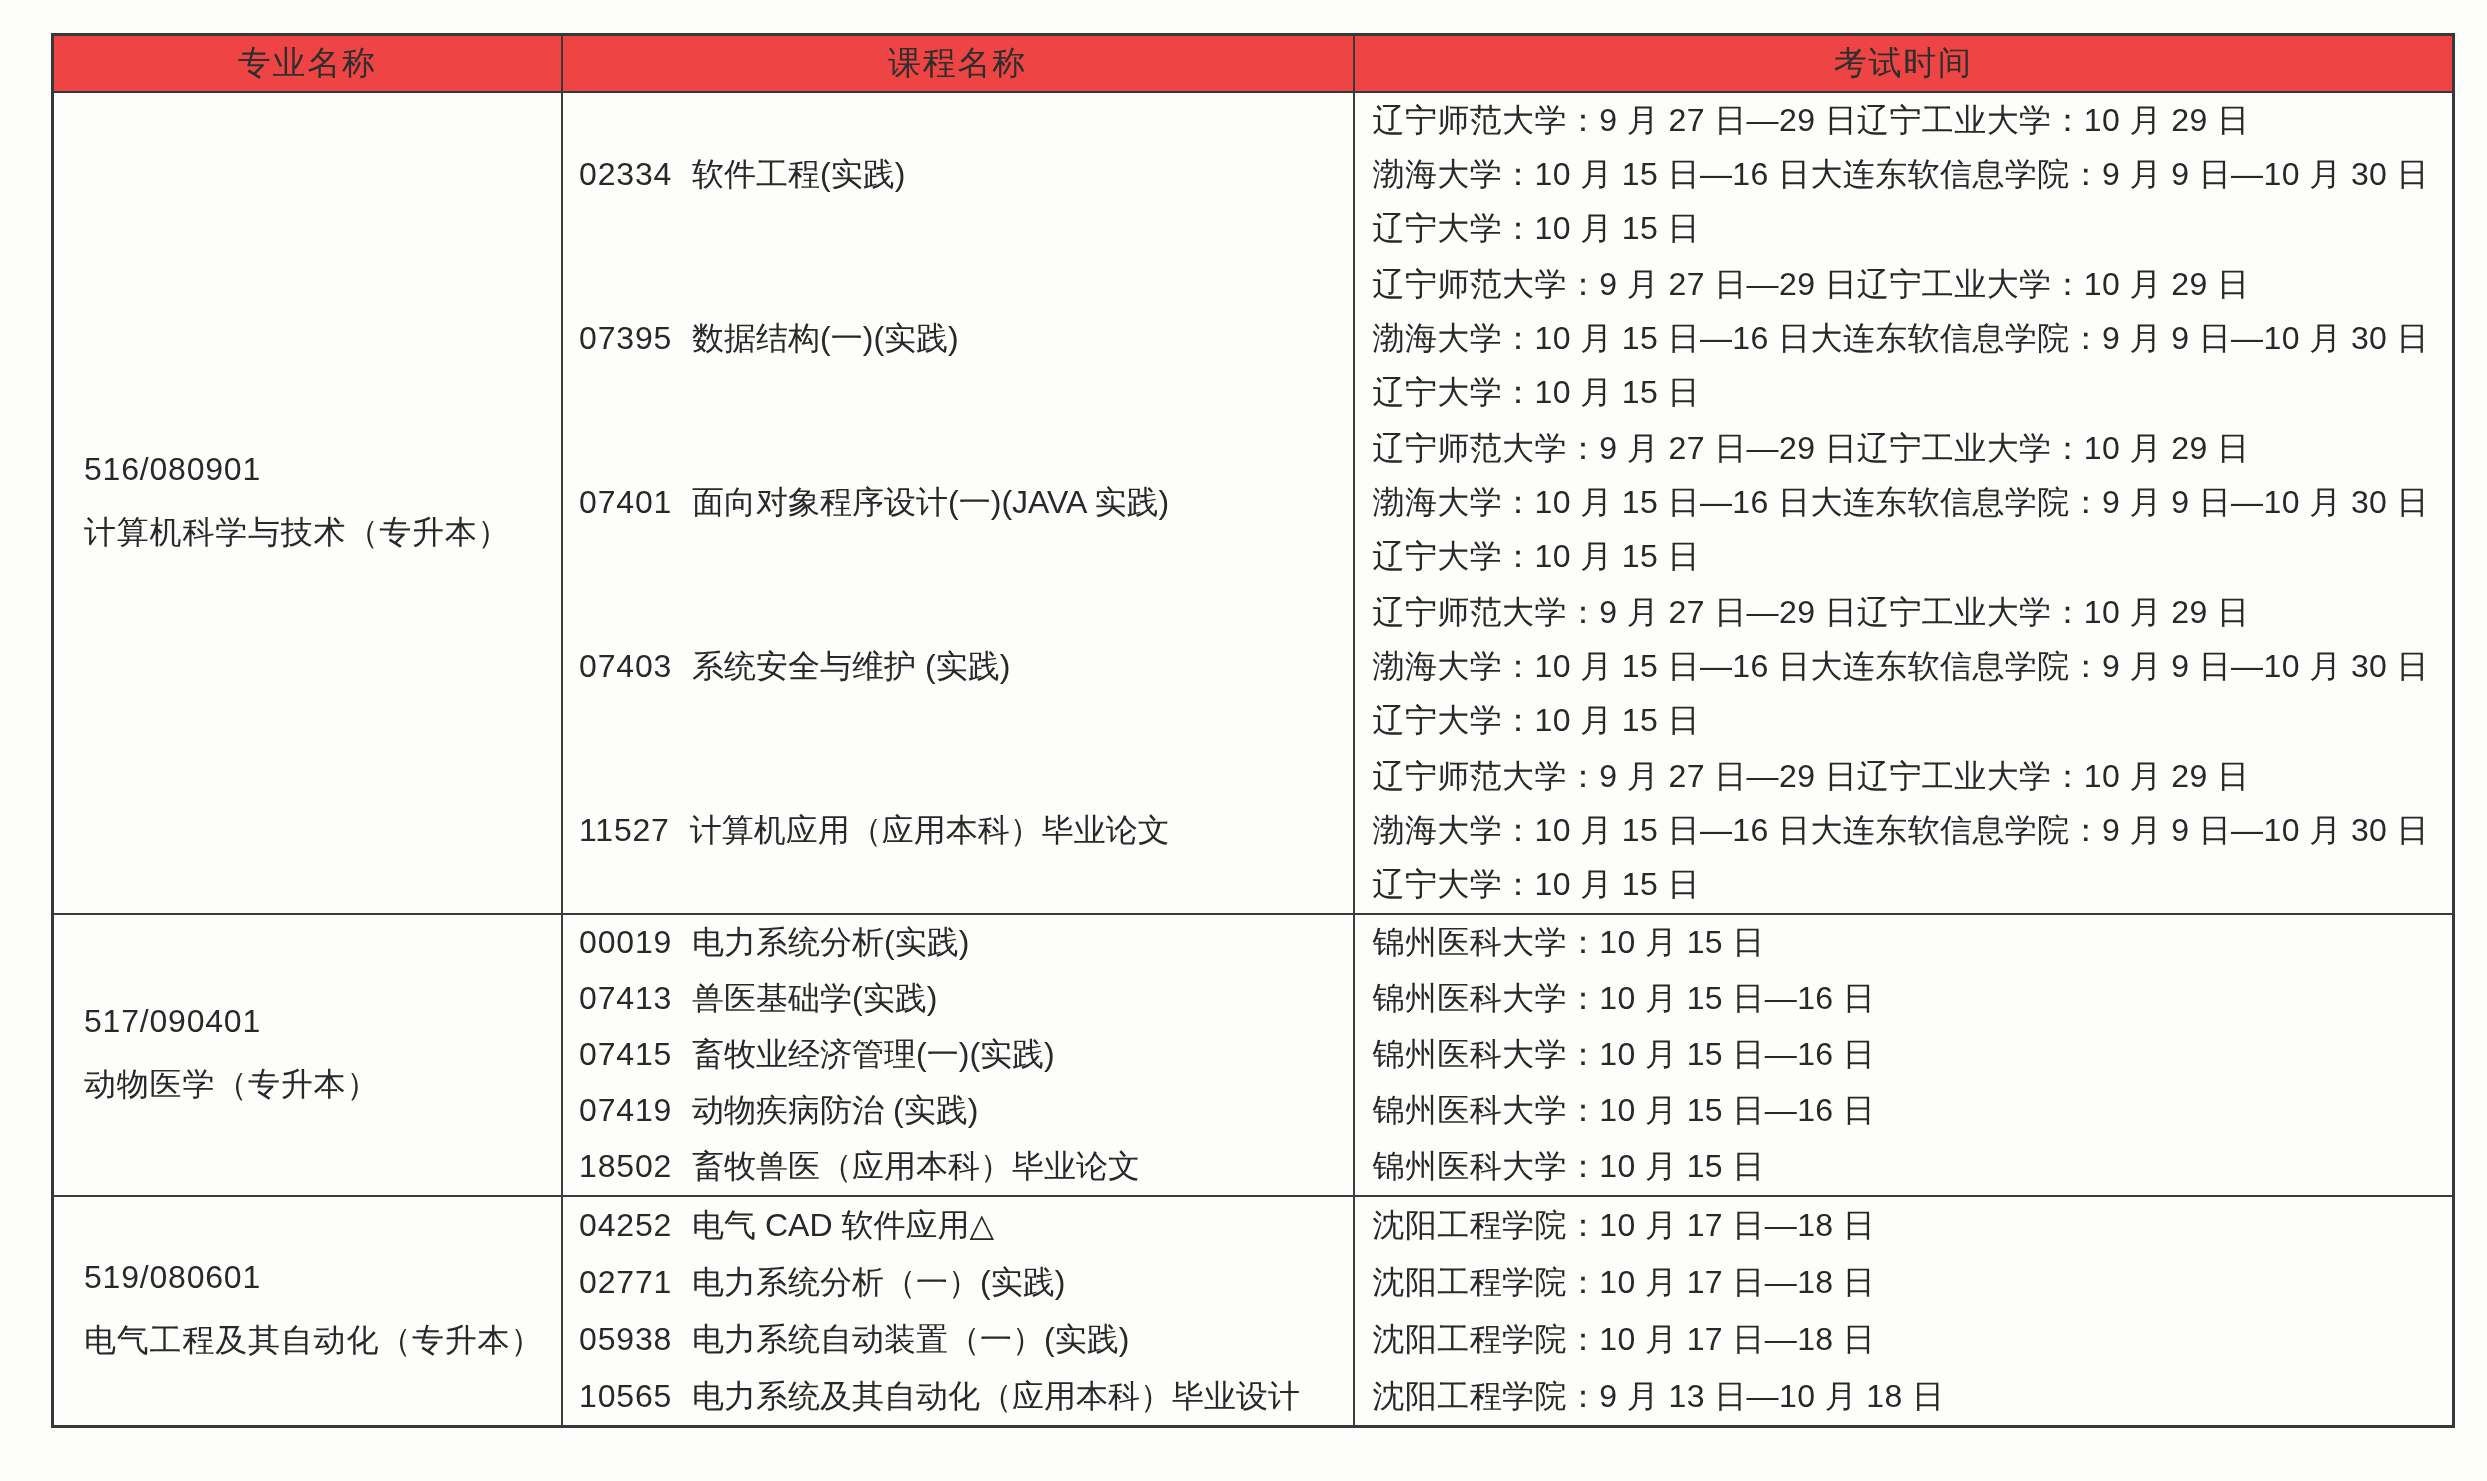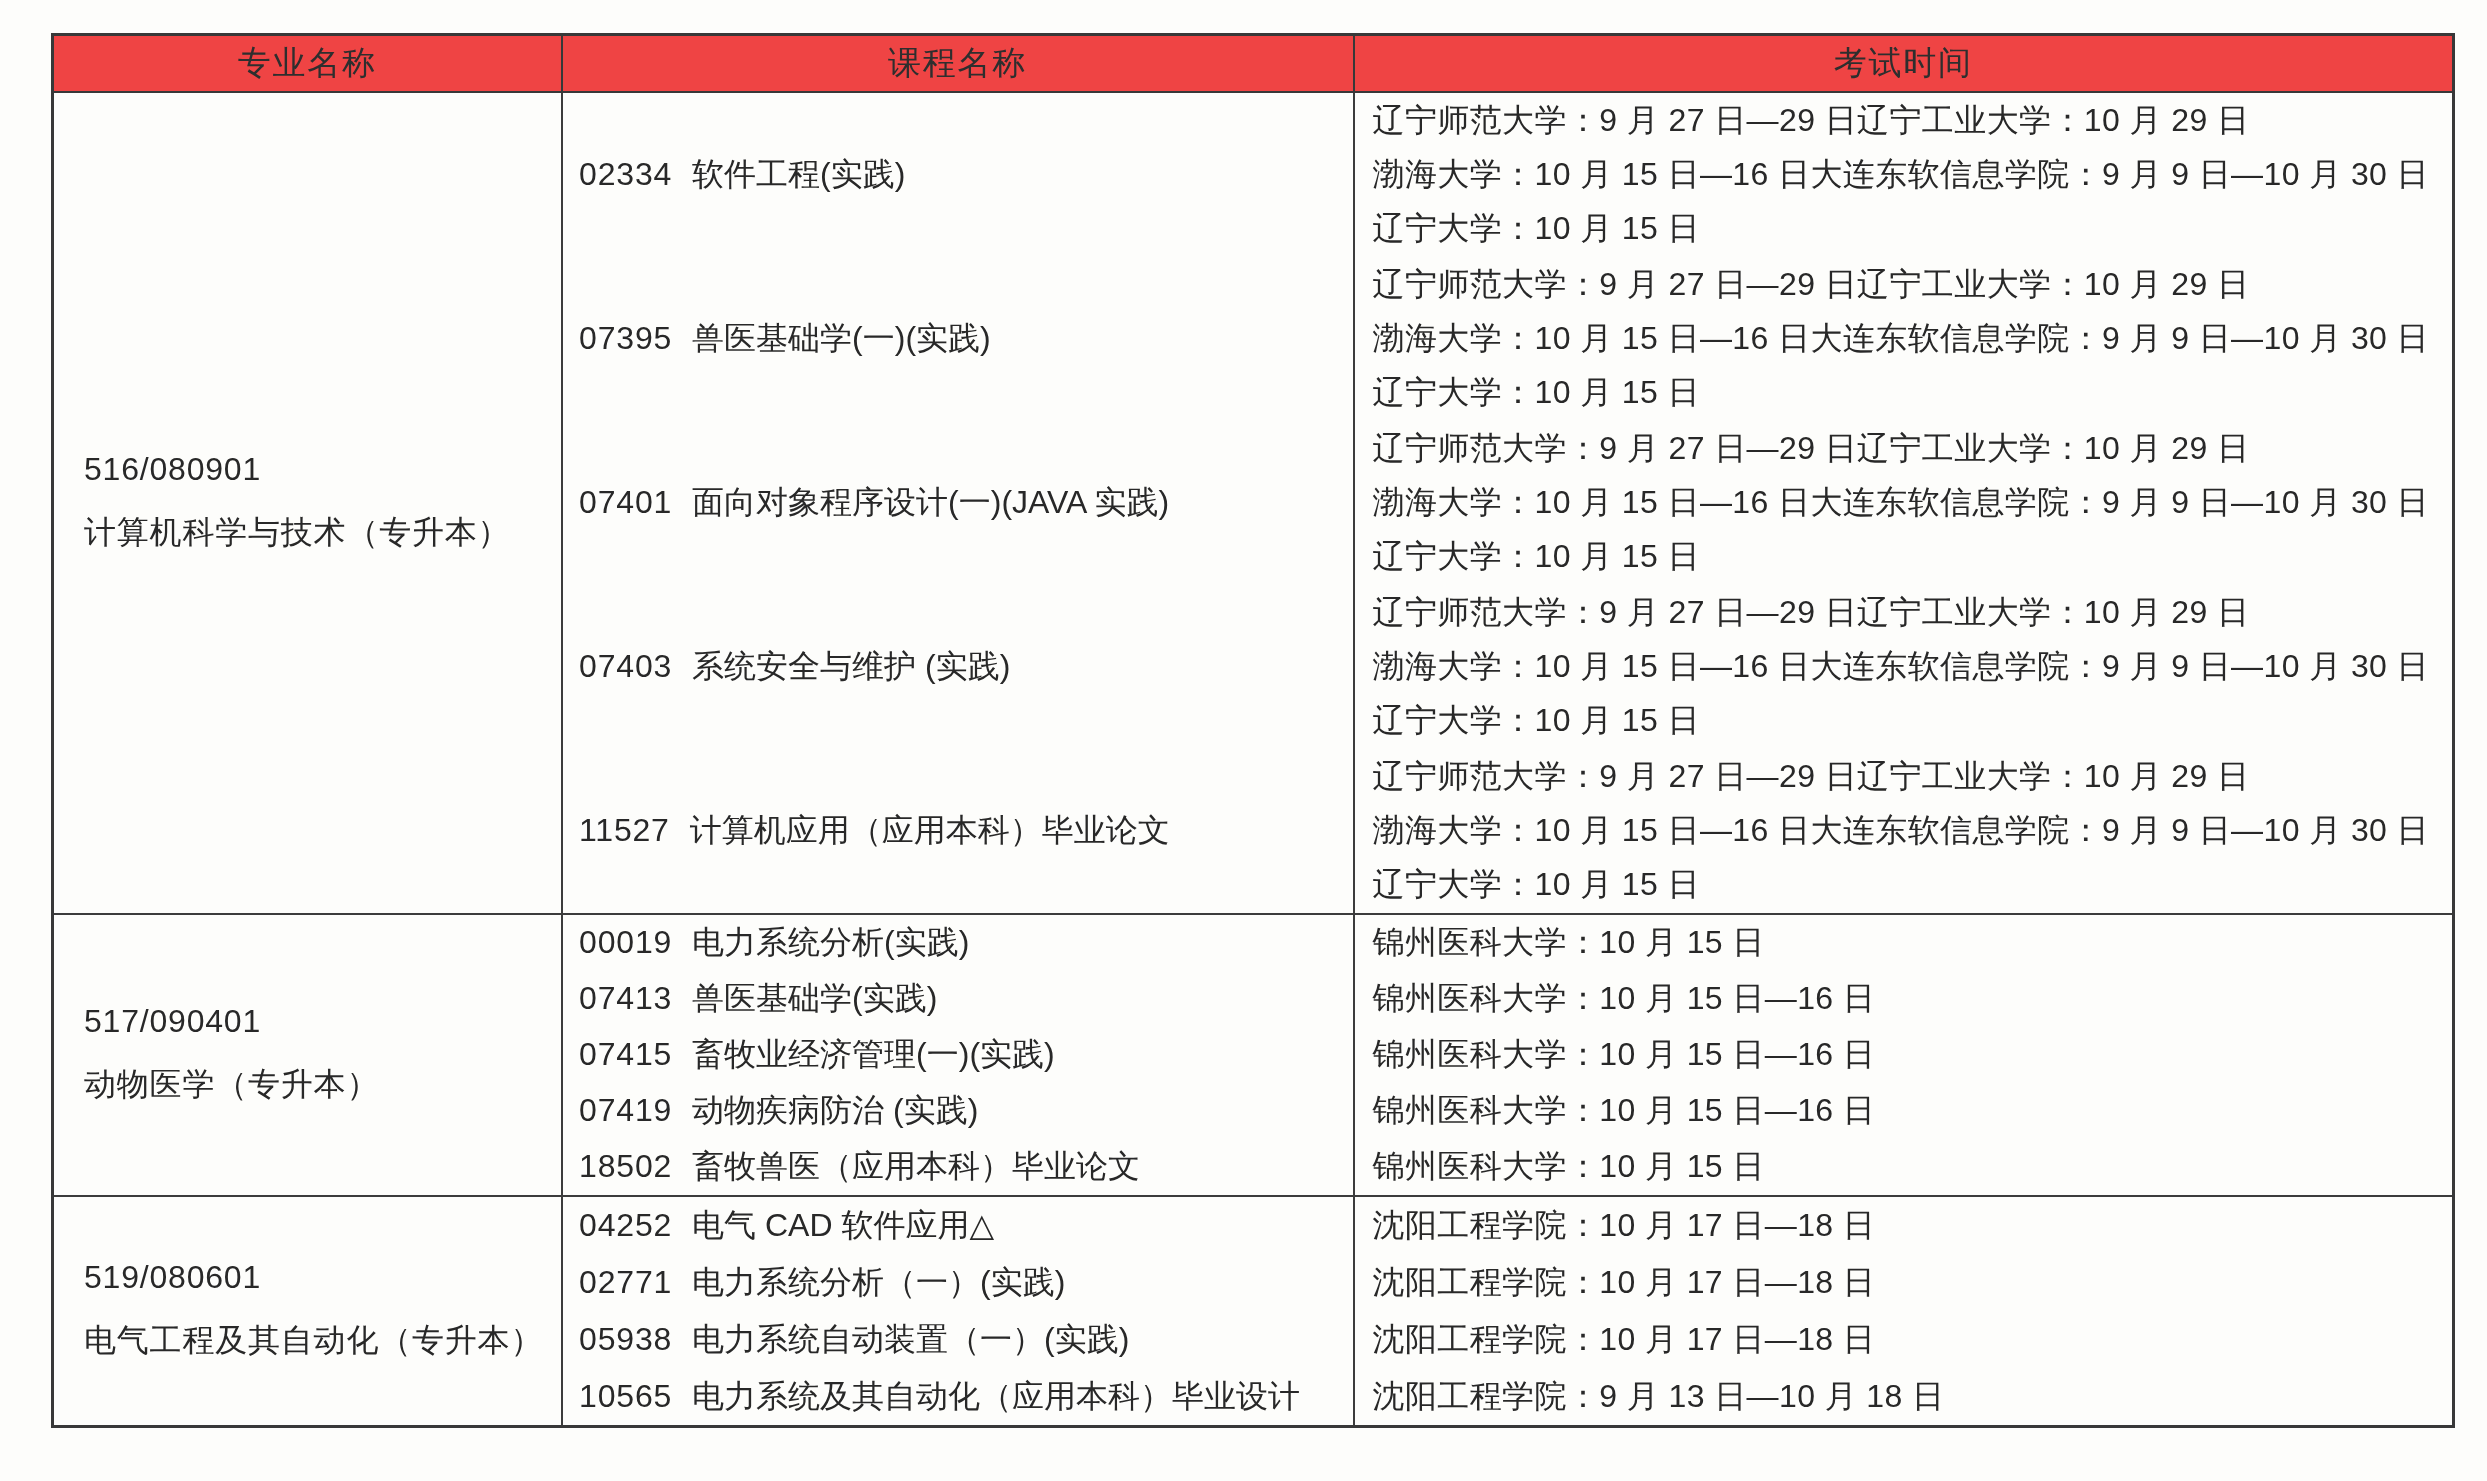--- a/index.html
+++ b/index.html
@@ -83,21 +83,21 @@
             <div class="major-name">计算机科学与技术（专升本）</div>
           </td>
           <td class="course"><span class="course-code">02334</span><span>软件工程(实践)</span></td>
           <td class="times">
             <div class="time-line">辽宁师范大学：9 月 27 日—29 日辽宁工业大学：10 月 29 日</div>
             <div class="time-line">渤海大学：10 月 15 日—16 日大连东软信息学院：9 月 9 日—10 月 30 日</div>
             <div class="time-line">辽宁大学：10 月 15 日</div>
           </td>
         </tr>
         <tr>
-          <td class="course"><span class="course-code">07395</span><span>兽医基础学(一)(实践)</span></td>
+          <td class="course"><span class="course-code">07395</span><span>数据结构(一)(实践)</span></td>
           <td class="times">
             <div class="time-line">辽宁师范大学：9 月 27 日—29 日辽宁工业大学：10 月 29 日</div>
             <div class="time-line">渤海大学：10 月 15 日—16 日大连东软信息学院：9 月 9 日—10 月 30 日</div>
             <div class="time-line">辽宁大学：10 月 15 日</div>
           </td>
         </tr>
         <tr>
           <td class="course"><span class="course-code">07401</span><span>面向对象程序设计(一)(JAVA 实践)</span></td>
           <td class="times">
             <div class="time-line">辽宁师范大学：9 月 27 日—29 日辽宁工业大学：10 月 29 日</div>

